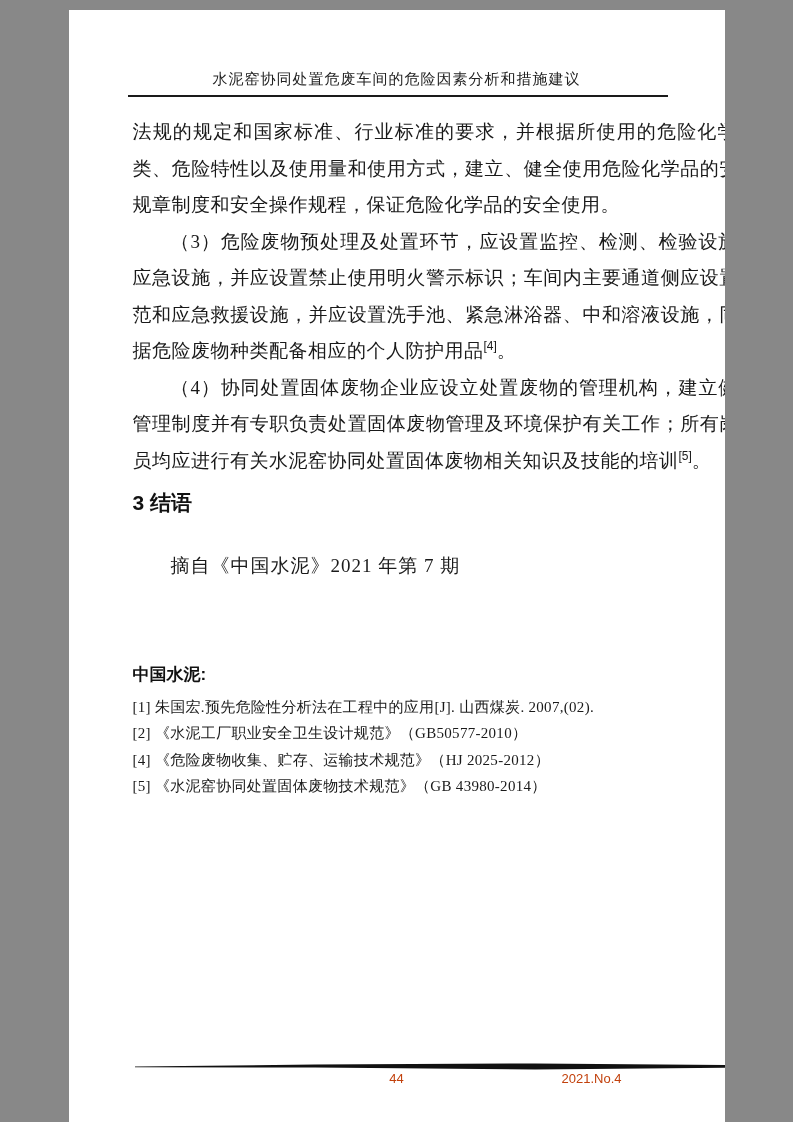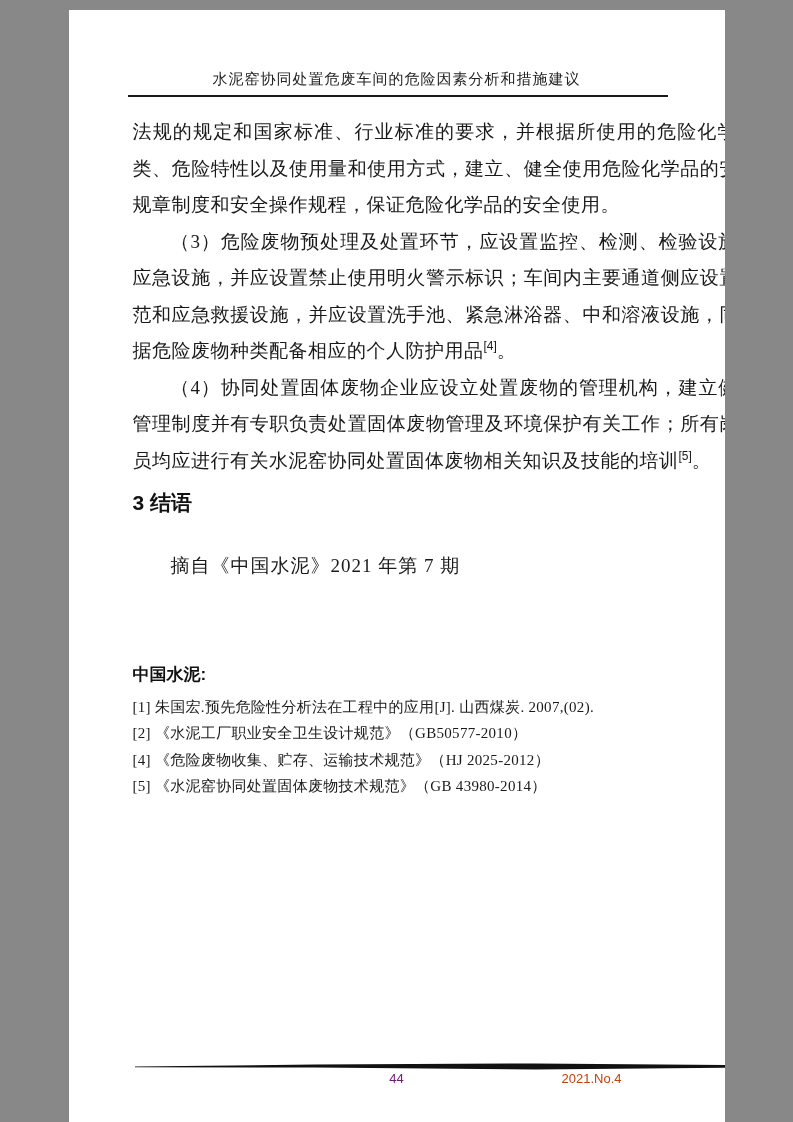--- a/index.html
+++ b/index.html
@@ -79,21 +79,21 @@
     top: 1053px; left: 66px;
     width: 663px; height: 7px;
     display: block;
   }
   .footer-page-number {
     position: absolute;
     top: 1061px; left: 0; right: 0;
     text-align: center;
     font-family: "Liberation Sans", "DejaVu Sans", sans-serif;
     font-size: 13px;
-    color: #701a75;
+    color: #c2410c;
   }
   .footer-issue {
     position: absolute;
     top: 1061px; right: 103px;
     font-family: "Liberation Sans", "DejaVu Sans", sans-serif;
     font-size: 13px;
     color: #c2410c;
   }
 </style>
 </head>

